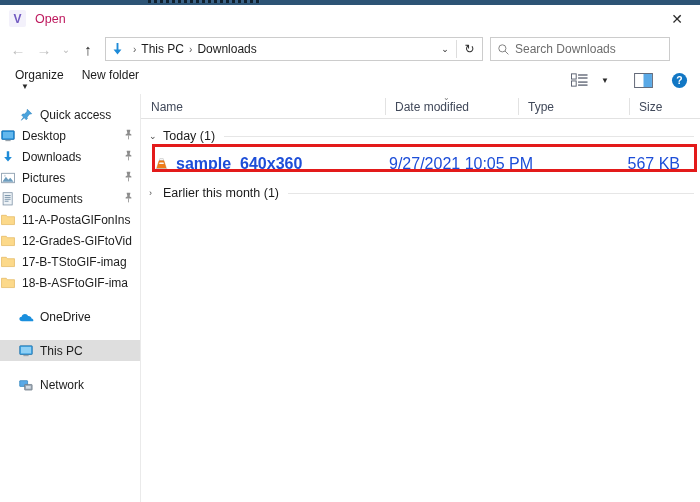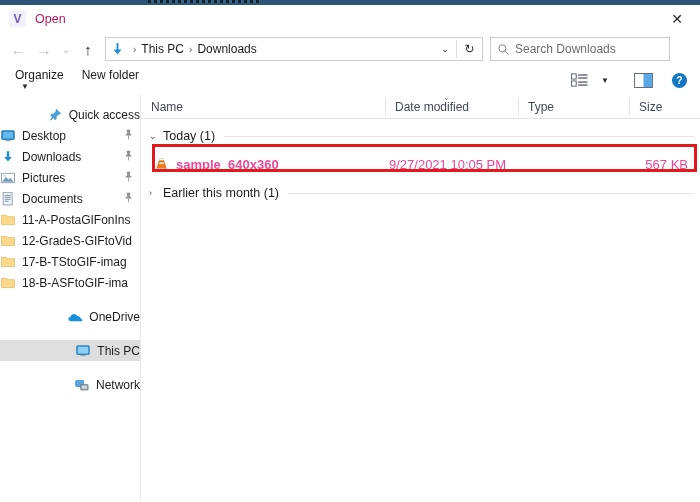--- a/index.html
+++ b/index.html
@@ -224,21 +224,21 @@
     display: flex; align-items: center; justify-content: center;
     margin-right: 6px;
   }
   .side-label { overflow: hidden; }
   .pin {
     position: absolute;
     right: 7px; top: 4px;
     color: #9a9a9a;
     font-size: 10px;
   }
-  .lvl0 { padding-left: 4px; justify-content: flex-end; }
+  .lvl0 { padding-left: 18px; }
   .lvl1 { }
 
   
   .filelist {
     position: absolute;
     left: 141px; top: 0;
     width: 559px; height: 408px;
     background: #ffffff;
   }
   .col-head {
@@ -286,39 +286,39 @@
     background: #e6e6e6;
     margin-left: 9px;
     margin-right: 6px;
   }
 
   .file-row {
     position: relative;
     height: 22px;
     display: flex;
     align-items: center;
-    font-size: 13px;
-    color: #ec4899;
+    font-size: 16px;
+    color: #1d4ed8;
   }
   .cell-name {
     position: absolute;
     left: 12px;
     display: flex;
     align-items: center;
     font-weight: bold;
   }
   .file-ico {
     width: 16px; height: 16px;
     margin-right: 7px;
     flex: 0 0 auto;
     display: flex; align-items: center; justify-content: center;
   }
   .cell-date { position: absolute; left: 248px; text-align: center; }
   .cell-type { position: absolute; left: 380px; }
-  .cell-size { position: absolute; right: 12px; }
+  .cell-size { position: absolute; right: 20px; }
 
   .annotation-box {
     position: absolute;
     left: 152px; top: 144px;
     width: 545px; height: 28px;
     border: 3px solid #e31a1a;
     pointer-events: none;
   }
 </style>
 </head>

